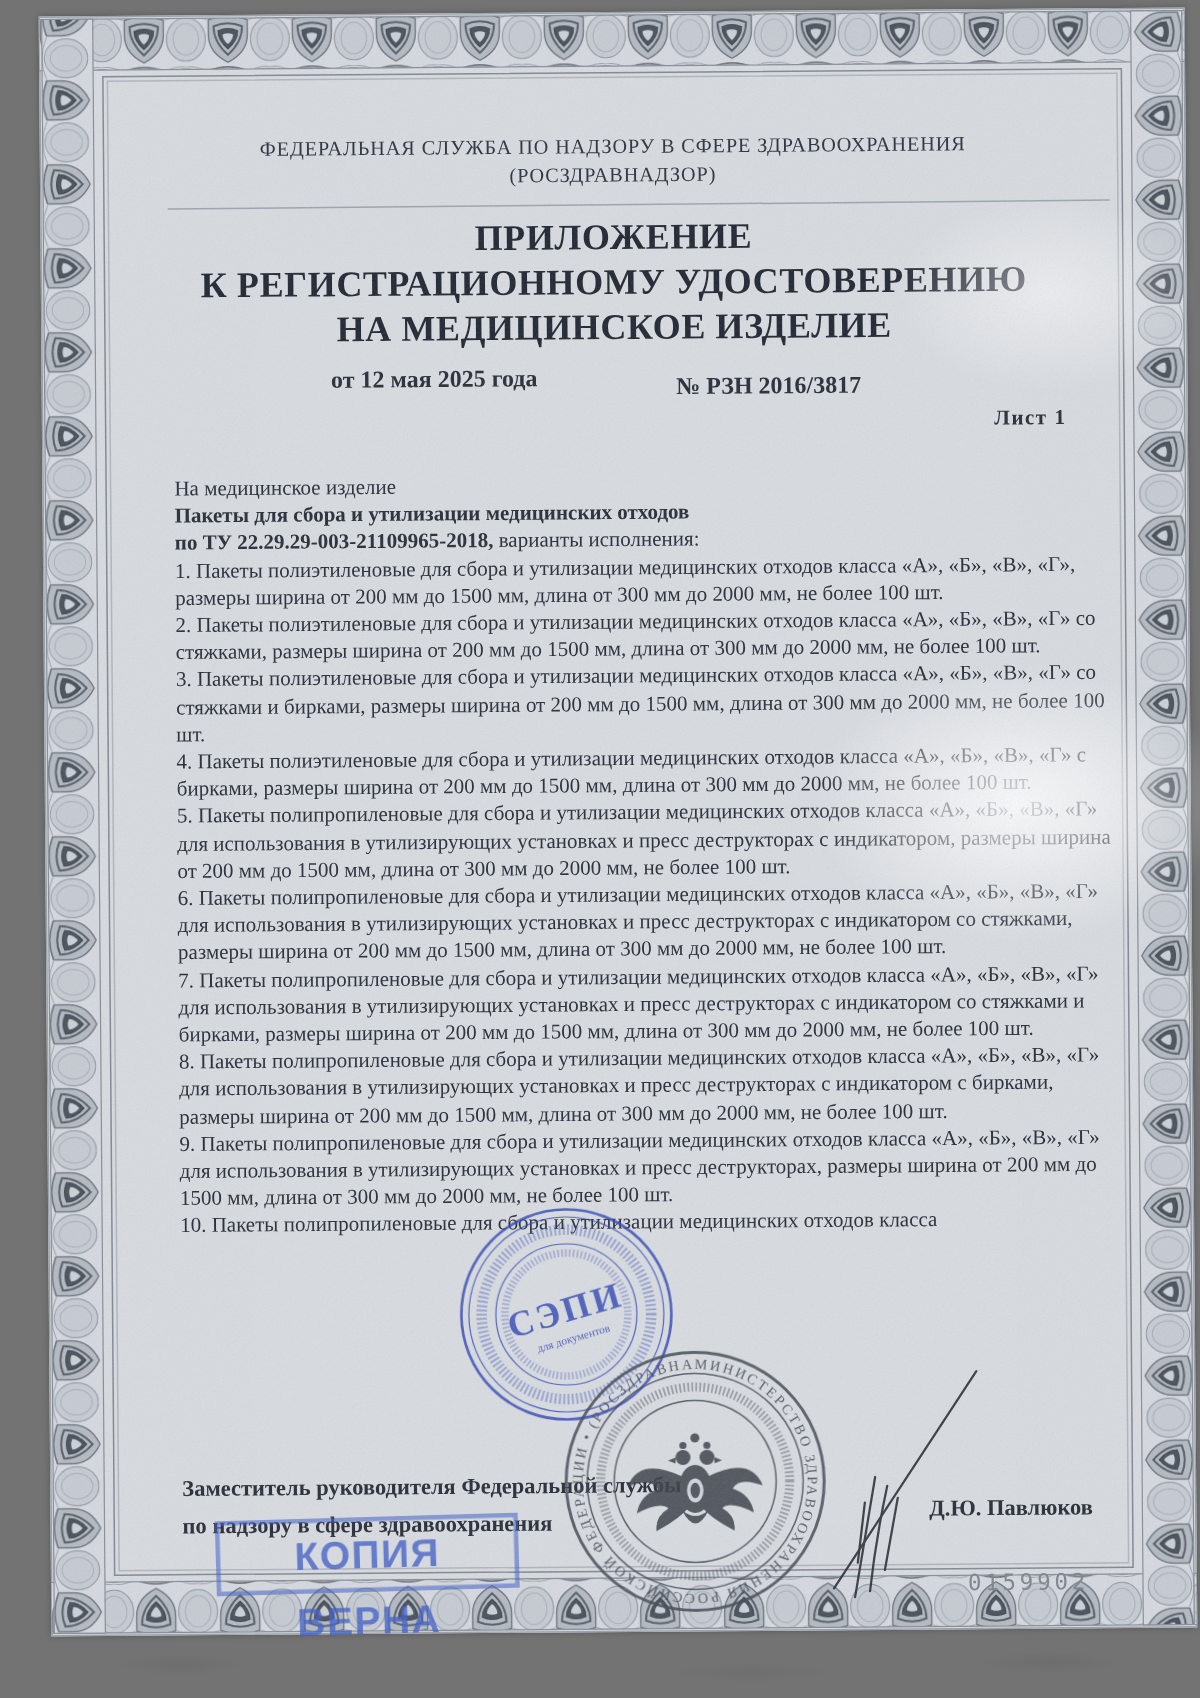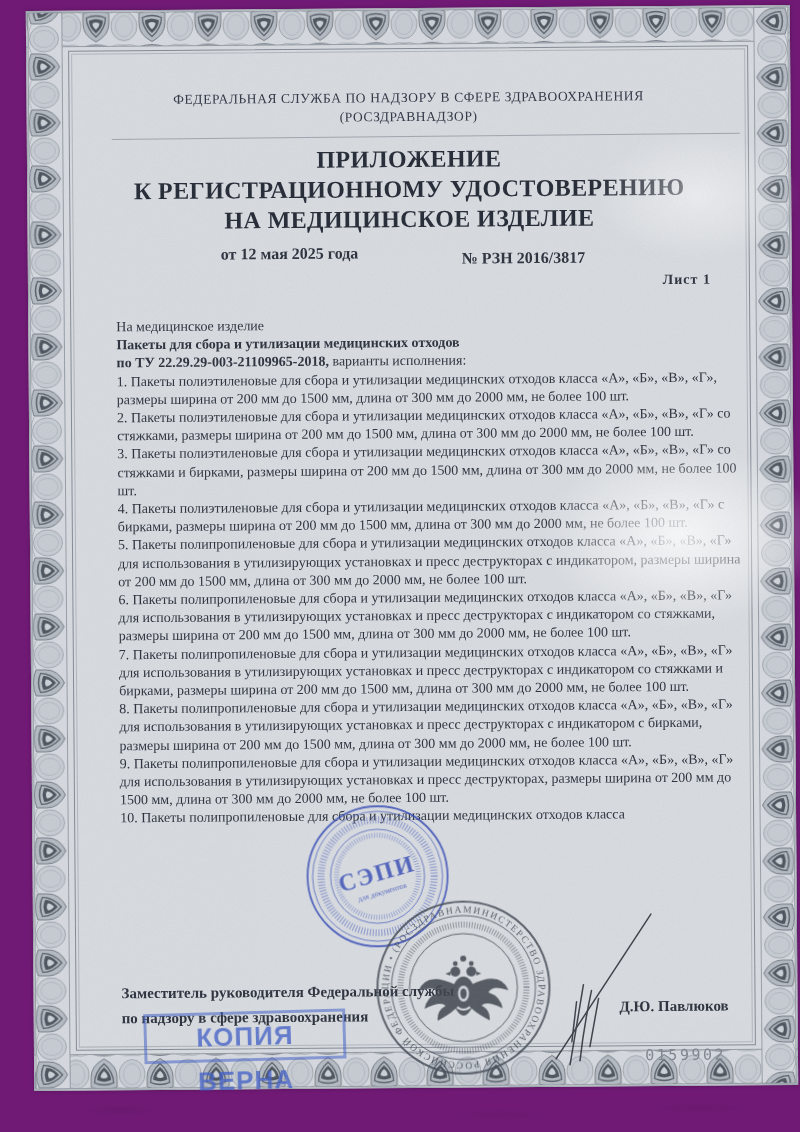--- a/index.html
+++ b/index.html
@@ -1,18 +1,18 @@
 <!DOCTYPE html>
 <html><head>
 <meta charset="utf-8">
 <style>
   html,body{margin:0;padding:0;}
   body{width:800px;height:1132px;background:#ffffff;overflow:hidden;
        font-family:"Liberation Serif",serif;}
-  .scan{position:relative;width:800px;height:1132px;background:#701a75;}
+  .scan{position:relative;width:800px;height:1132px;background:#737373;}
   
   .scan::after{content:"";position:absolute;left:0;top:1090px;width:800px;height:42px;
        background:
         radial-gradient(60px 10px at 120px 20px, rgba(0,0,0,.05), transparent 70%),
         radial-gradient(80px 10px at 500px 25px, rgba(0,0,0,.04), transparent 70%),
         radial-gradient(70px 10px at 700px 18px, rgba(0,0,0,.05), transparent 70%);}
   .page{position:absolute;left:30px;top:8px;width:764px;height:1080px;
         background:#d8dce1;transform:rotate(-0.45deg);transform-origin:50% 50%;
         box-shadow:0 0 4px rgba(0,0,0,.25);}
   .band-svg{position:absolute;left:0;top:0;width:764px;height:1080px;z-index:1;}
@@ -23,21 +23,21 @@
   .content{position:absolute;left:0;top:0;width:764px;height:1080px;z-index:3;
          color:#262c38;}
   .org{position:absolute;left:42px;top:80px;width:680px;text-align:center;
        font-size:13.5px;letter-spacing:.6px;line-height:19px;color:#2b3140;}
   .divider{position:absolute;left:85px;top:128px;width:628px;height:1px;
        background:#8b929c;opacity:.75;transform:rotate(-.1deg);}
   .title{position:absolute;left:42px;top:136px;width:680px;text-align:center;
        font-weight:bold;font-size:24px;line-height:30px;letter-spacing:.4px;color:#1f2531;}
   .dateline{position:absolute;left:0;top:236px;width:764px;font-weight:bold;font-size:16px;}
   .date-txt{position:absolute;left:193px;top:0;}
-  .num-txt{position:absolute;left:423px;top:6px;margin-left:11px;}
+  .num-txt{position:absolute;left:423px;top:6px;}
   .sheet{position:absolute;left:553px;top:266px;width:130px;text-align:right;
        font-weight:bold;font-size:14px;letter-spacing:1px;}
   .bodytxt{position:absolute;left:88px;top:308px;width:624px;
        font-size:14px;line-height:18.2px;text-align:left;}
   .bodytxt p{margin:0;}
   .b{font-weight:bold;}
   .sig-title{position:absolute;left:88px;top:971px;width:420px;font-weight:bold;
        font-size:15px;line-height:25px;}
   .sig-name{position:absolute;left:505px;top:992px;width:190px;text-align:right;
        font-weight:bold;font-size:15px;}

